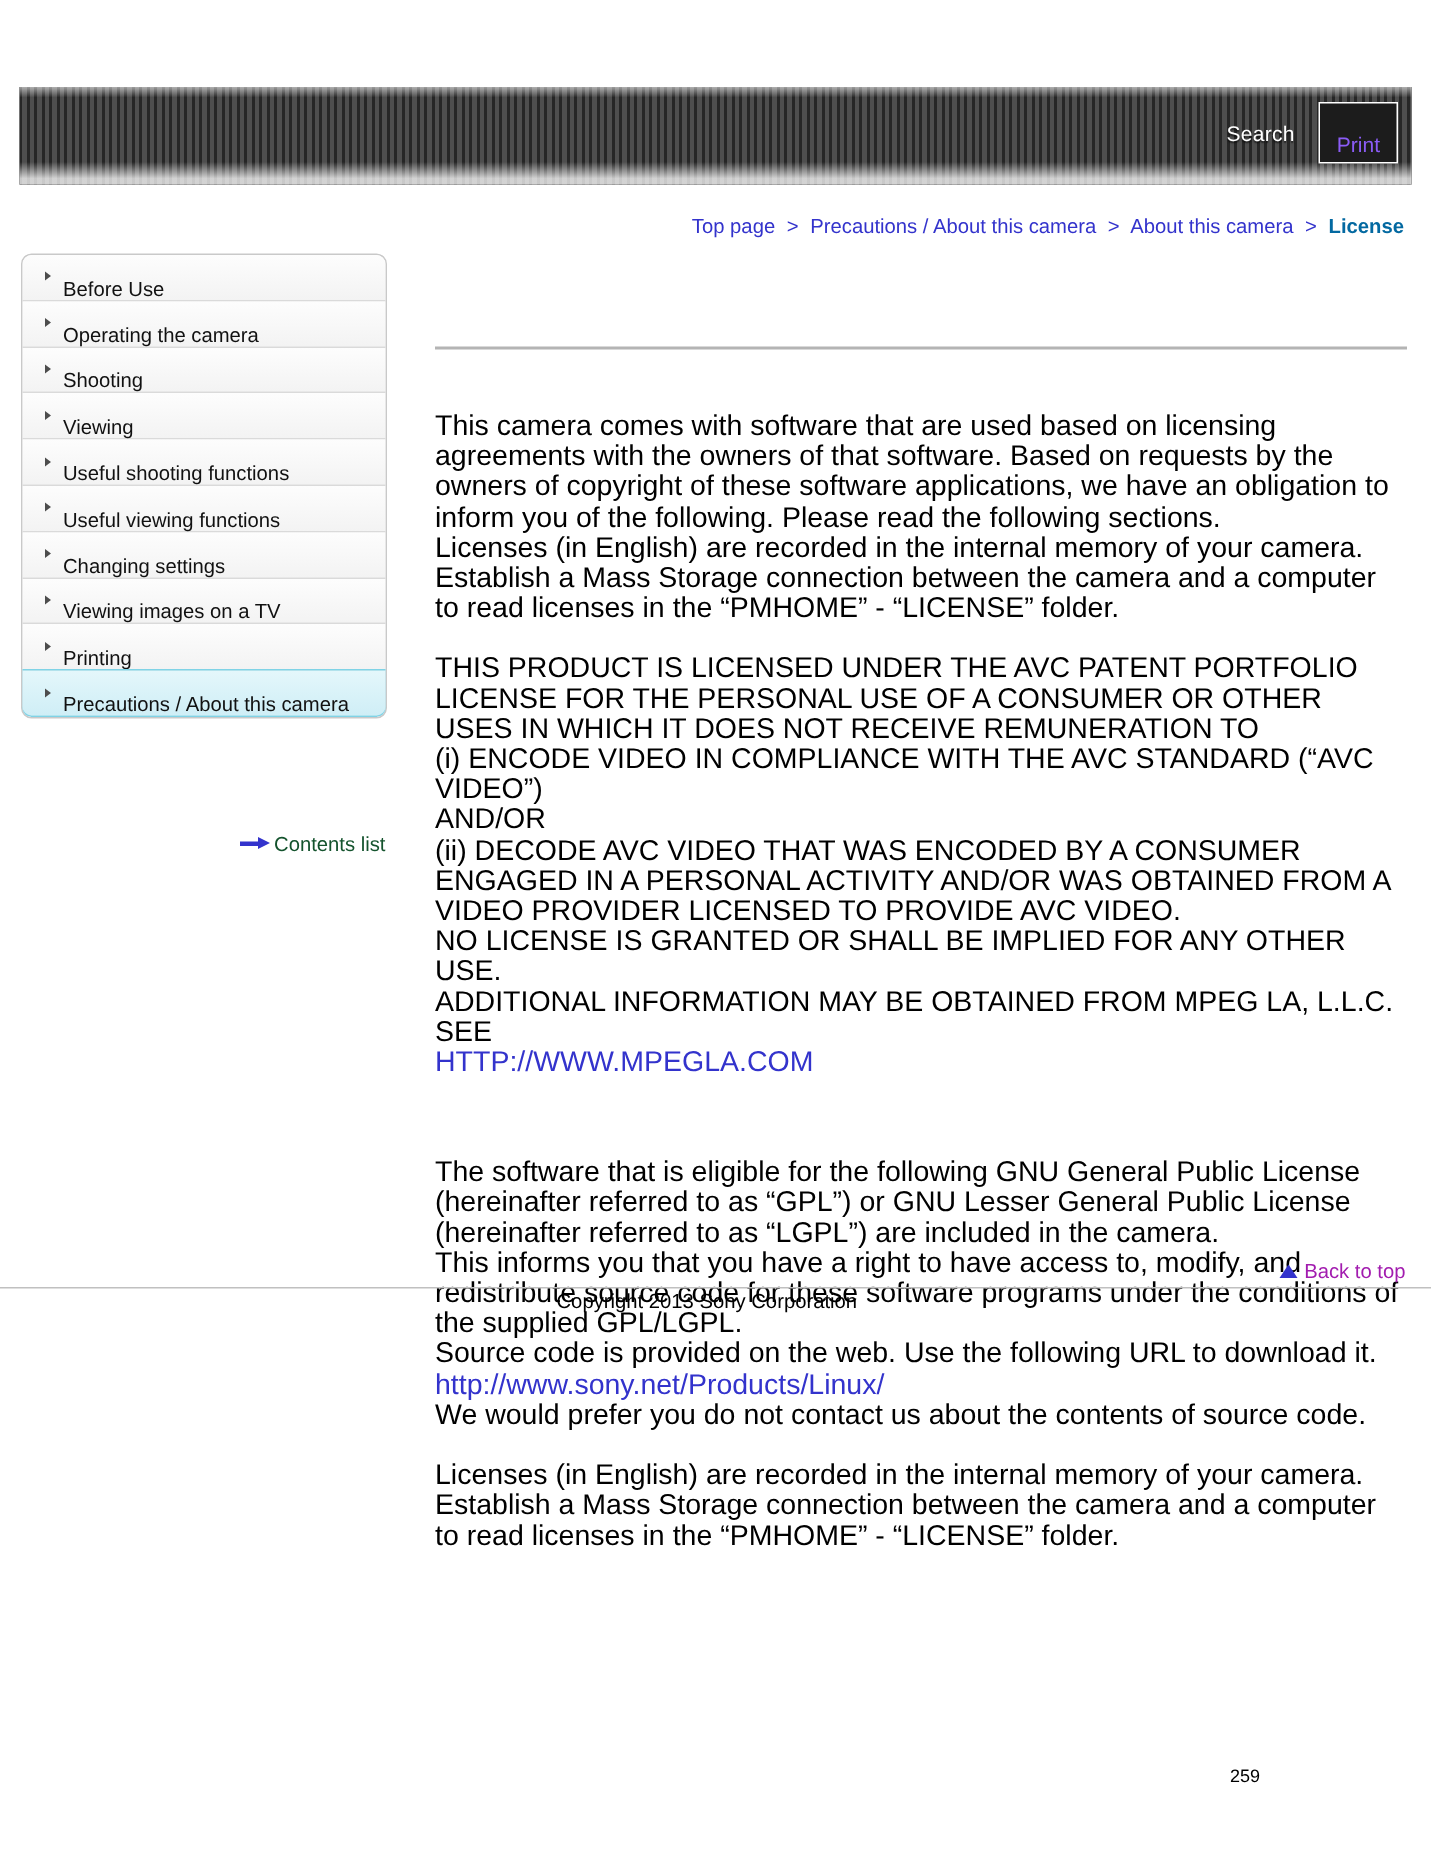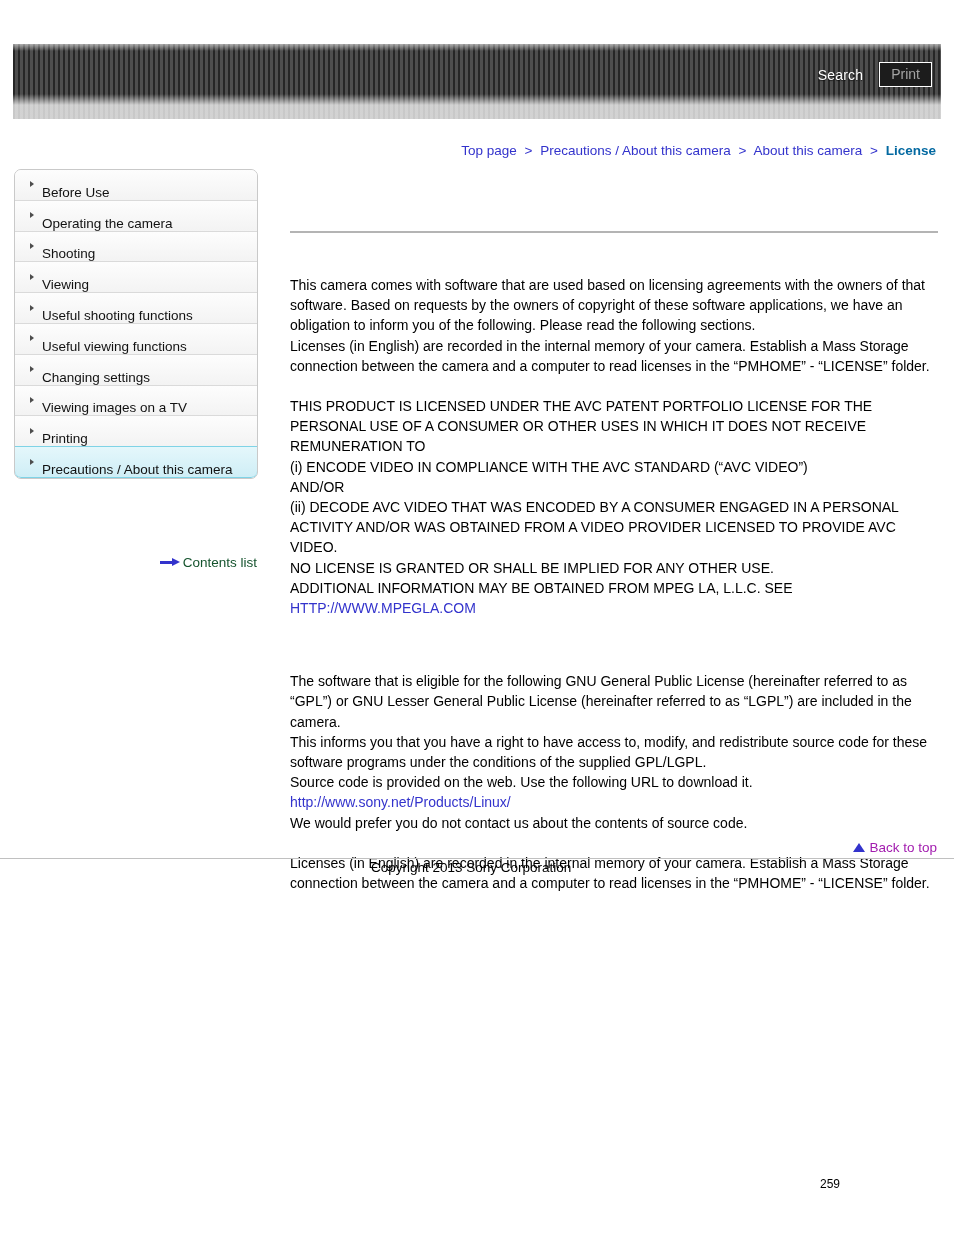--- a/index.html
+++ b/index.html
@@ -13,23 +13,23 @@
     position: relative;
     font-family: "Liberation Sans", sans-serif;
     color: #000000;
     -webkit-font-smoothing: antialiased;
   }
 
   
   #header-bar {
     position: absolute;
     left: 13px;
-    top: 44px;
+    top: 58px;
     width: 928px;
-    height: 75px;
+    height: 65px;
     background-color: #3a3a3a;
     background-image:
       linear-gradient(to bottom,
         rgba(255,255,255,0.55) 0px,
         rgba(255,255,255,0.00) 7px,
         rgba(255,255,255,0.00) 50px,
         rgba(255,255,255,0.75) 61px),
       repeating-linear-gradient(to right,
         #262626 0px, #262626 2px,
         #4e4e4e 2px, #4e4e4e 5px);
@@ -45,25 +45,25 @@
     gap: 16px;
   }
   #search-link {
     color: #ffffff;
     font-size: 14px;
     letter-spacing: 0.2px;
     text-shadow: 0 1px 1px rgba(0,0,0,0.6);
     cursor: pointer;
   }
   #print-button {
-    color: #a3a3a3;
+    color: #8b5cf6;
     font-size: 14px;
     border: 1px solid #ffffff;
     background: #1c1c1c;
-    padding: 4px 11px 5px 11px;
+    padding: 20px 11px 5px 11px;
     line-height: 1;
     cursor: pointer;
   }
 
   
   #breadcrumb {
     position: absolute;
     right: 18px;
     top: 143px;
     font-size: 13.5px;
@@ -168,21 +168,21 @@
     color: #000;
     height: 20px;
     line-height: 20px;
   }
   #title-rule {
     height: 0;
     border-top: 2px solid #b4b4b4;
     margin-top: 11px;
   }
   .body-block {
-    font-size: 14px;
+    font-size: 19px;
     line-height: 20.2px;
     color: #000000;
     white-space: pre-wrap;
   }
   #para-intro  { margin-top: 42px; }
   #para-avc    { margin-top: 20px; }
   #para-gpl    { margin-top: 53px; }
   #para-final  { margin-top: 20px; }
 
   .inline-link {

